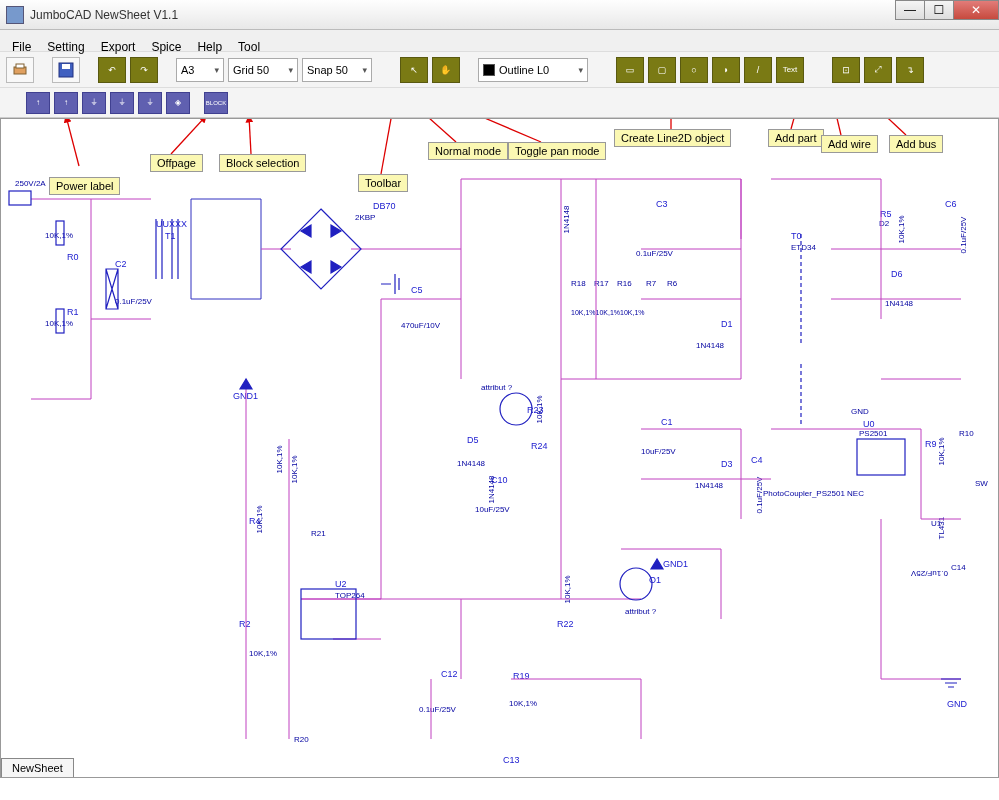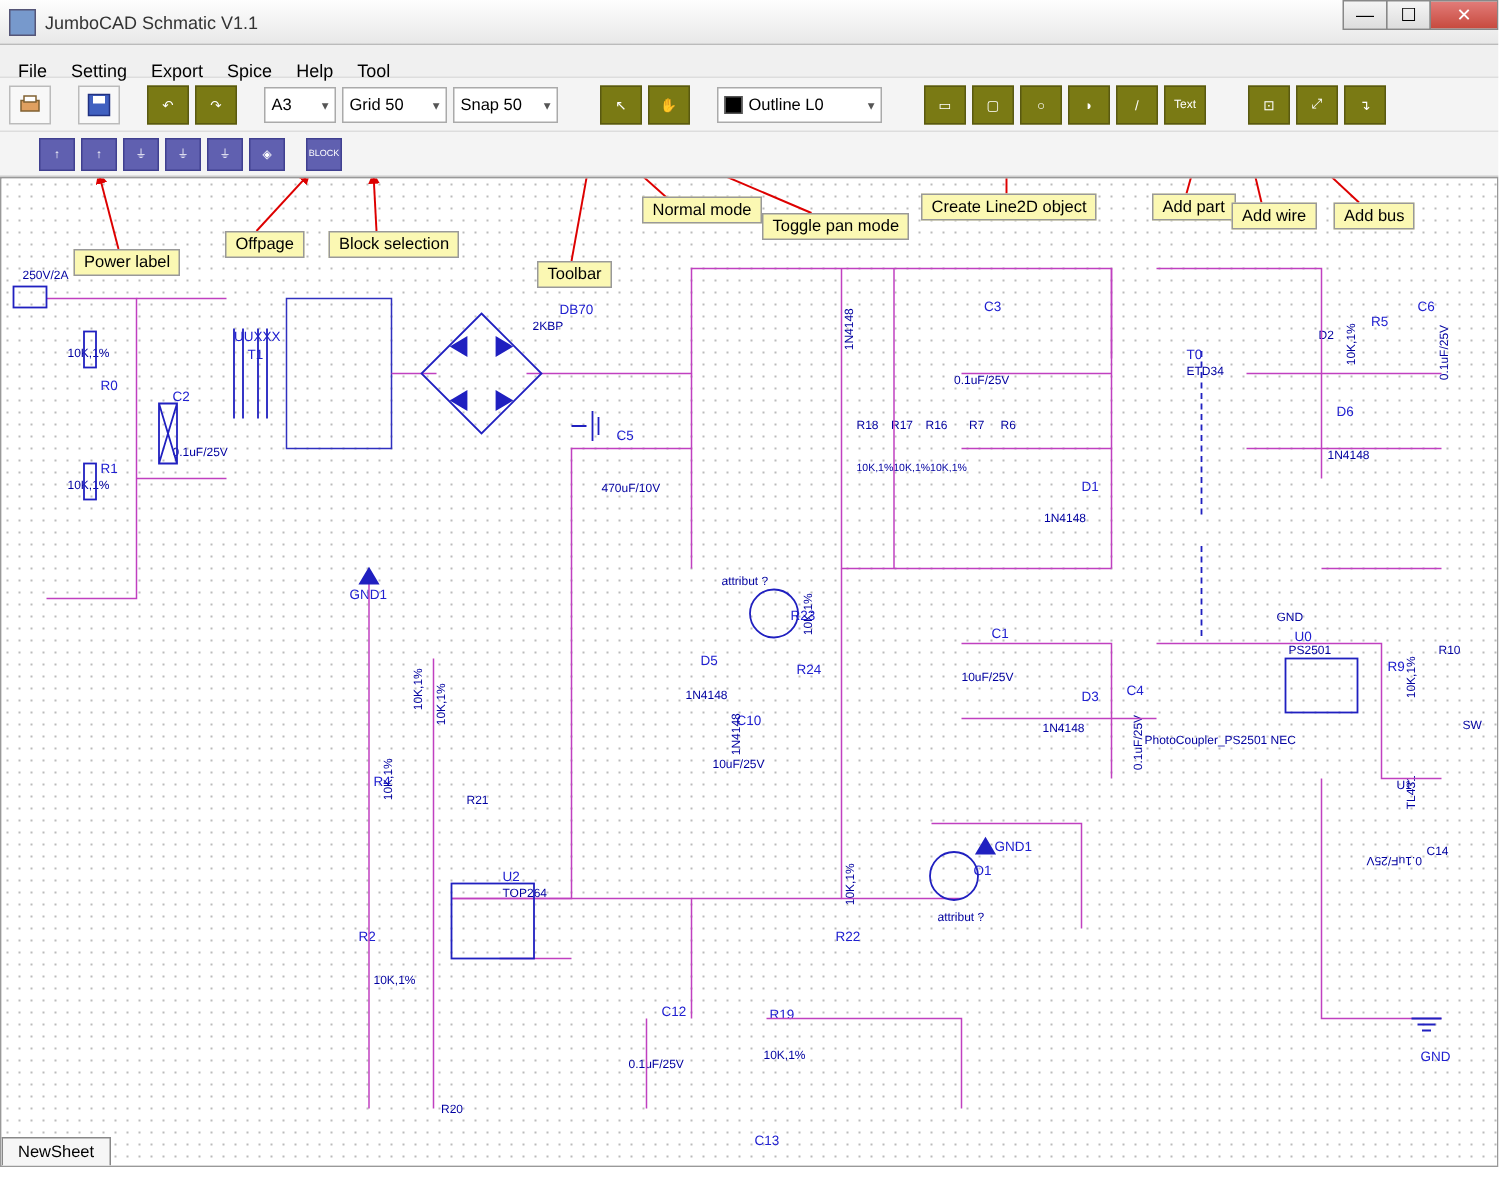--- a/index.html
+++ b/index.html
@@ -151,21 +151,21 @@
       font-size: 11px;
     }
     .swatch { width:12px; height:12px; background:#000; border:1px solid #555;}
     svg.schem { position:absolute; top:0; left:0; z-index:1; }
   </style>
 </head>
 <body>
 
 <div class="titlebar">
   <div class="app-icon"></div>
-  <span class="title">JumboCAD Schmatic V1.1</span>
+  <span class="title">JumboCAD NewSheet V1.1</span>
   <div class="win-controls">
     <div class="win-btn">—</div>
     <div class="win-btn">☐</div>
     <div class="win-btn close">✕</div>
   </div>
 </div>
 
 <div class="menubar">
   <div class="menu">File</div>
   <div class="menu">Setting</div>
@@ -274,25 +274,25 @@
     </div>
   <div style="width:6px"></div>
   <div class="tbtn2">
       <span style="font-size:6px">BLOCK</span>
     </div>
 </div>
 
 <div class="canvas-wrap">
   <div class="canvas">
 
-    <div class="callout" style="left:48px; top:47px;text-align:right;">Power label</div>
+    <div class="callout" style="left:48px; top:58px;text-align:right;">Power label</div>
     <div class="callout" style="left:149px; top:35px;">Offpage</div>
     <div class="callout" style="left:218px; top:35px;">Block selection</div>
     <div class="callout" style="left:357px; top:55px;">Toolbar</div>
-    <div class="callout" style="left:427px; top:12px;">Normal mode</div>
+    <div class="callout" style="left:427px; top:23px;">Normal mode</div>
     <div class="callout" style="left:507px; top:23px;">Toggle pan mode</div>
     <div class="callout" style="left:613px; top:10px;">Create Line2D object</div>
     <div class="callout" style="left:767px; top:10px;">Add part</div>
     <div class="callout" style="left:820px; top:16px;">Add wire</div>
     <div class="callout" style="left:888px; top:16px;">Add bus</div>
 
     <svg class="arrow-line" style="left:0;top:-68px" width="999" height="130">
       <defs>
           <marker id="ahead" markerWidth="6" markerHeight="6" refX="5" refY="3" orient="auto">
             <path d="M0,0 L6,3 L0,6 Z" fill="#d00"></path>
@@ -418,21 +418,21 @@
     <span class="schematic-text" style="left:660px; top:298px;">C1</span>
     <span class="schematic-text small" style="left:640px; top:328px;">10uF/25V</span>
     <span class="schematic-text" style="left:750px; top:336px;">C4</span>
     <span class="schematic-text small" style="left:758px; top:390px;transform:rotate(-90deg);transform-origin:left;">0.1uF/25V</span>
     <span class="schematic-text small" style="left:293px; top:616px;">R20</span>
     <span class="schematic-text small" style="left:310px; top:410px;">R21</span>
     <span class="schematic-text small" style="left:293px; top:360px;transform:rotate(-90deg);transform-origin:left;">10K,1%</span>
     <span class="schematic-text" style="left:790px; top:112px;">T0</span>
     <span class="schematic-text small" style="left:790px; top:124px;">ETD34</span>
     <span class="schematic-text small" style="left:860px; top:100px;padding-left:18px;">D2</span>
-    <span class="schematic-text" style="left:890px; top:90px;padding-left:23px;">R5</span>
+    <span class="schematic-text" style="left:856px; top:90px;padding-left:23px;">R5</span>
     <span class="schematic-text small" style="left:900px; top:120px;transform:rotate(-90deg);transform-origin:left;">10K,1%</span>
     <span class="schematic-text" style="left:944px; top:80px;">C6</span>
     <span class="schematic-text small" style="left:962px; top:130px;transform:rotate(-90deg);transform-origin:left;">0.1uF/25V</span>
     <span class="schematic-text" style="left:890px; top:150px;">D6</span>
     <span class="schematic-text small" style="left:884px; top:180px;">1N4148</span>
     <span class="schematic-text" style="left:946px; top:580px;">GND</span>
     <span class="schematic-text" style="left:862px; top:300px;">U0</span>
     <span class="schematic-text small" style="left:858px; top:310px;">PS2501</span>
     <span class="schematic-text small" style="left:762px; top:370px;">PhotoCoupler_PS2501 NEC</span>
     <span class="schematic-text small" style="left:958px; top:310px;">R10</span>

